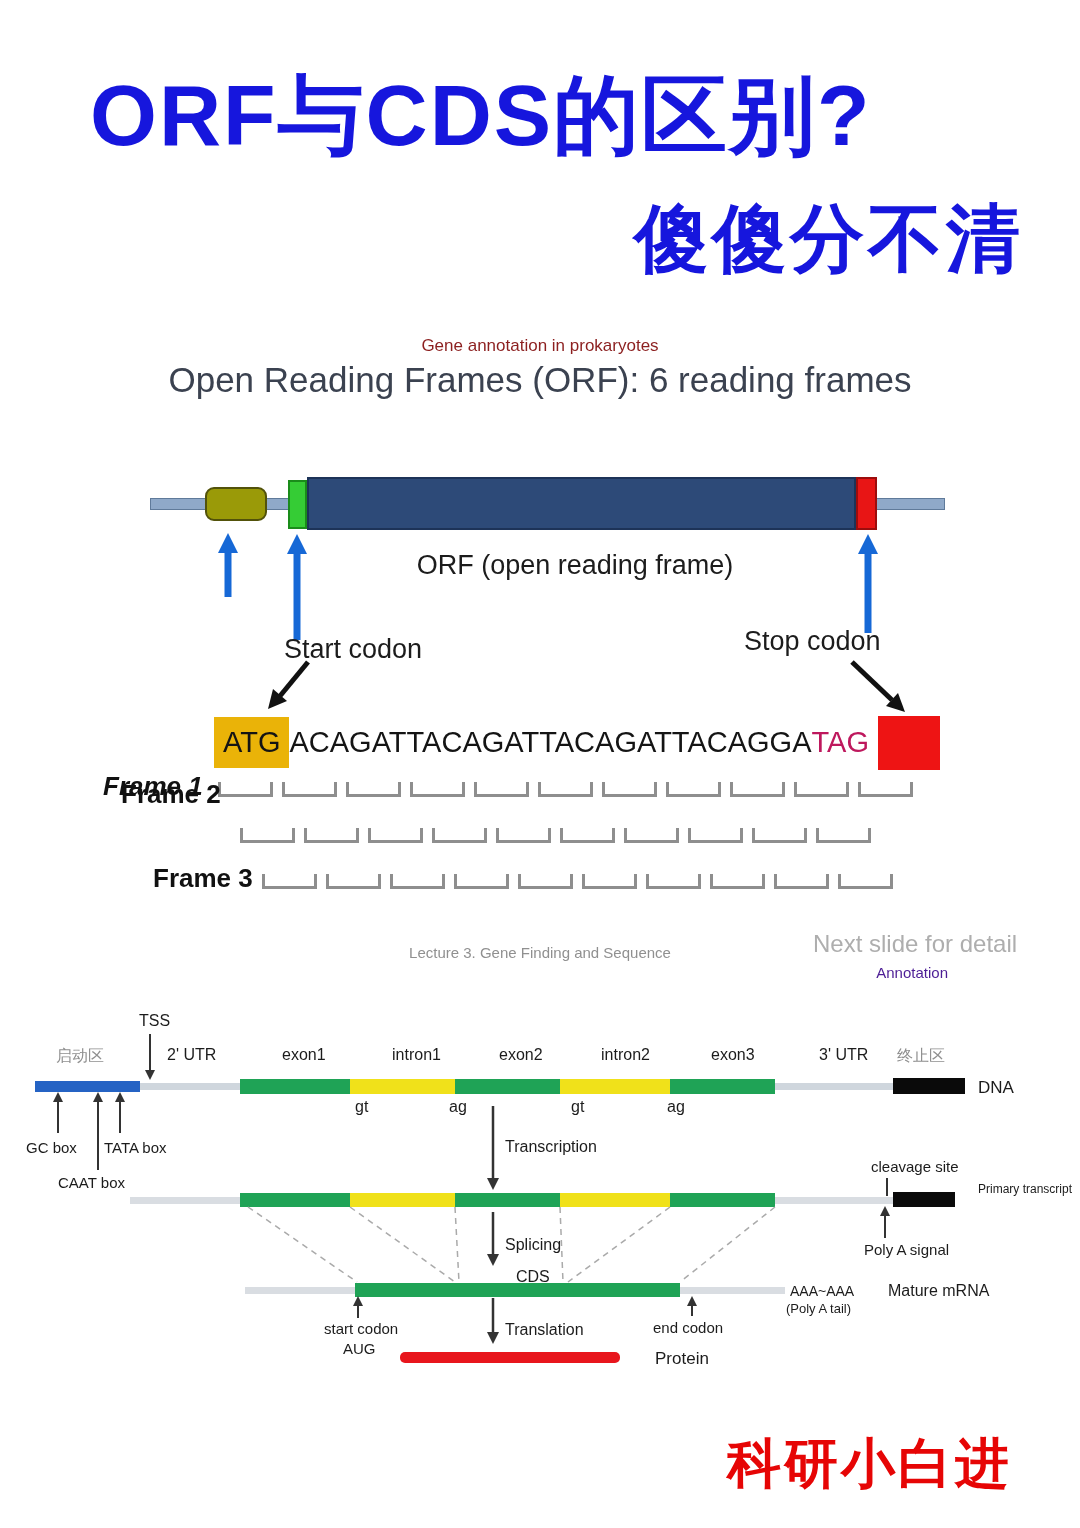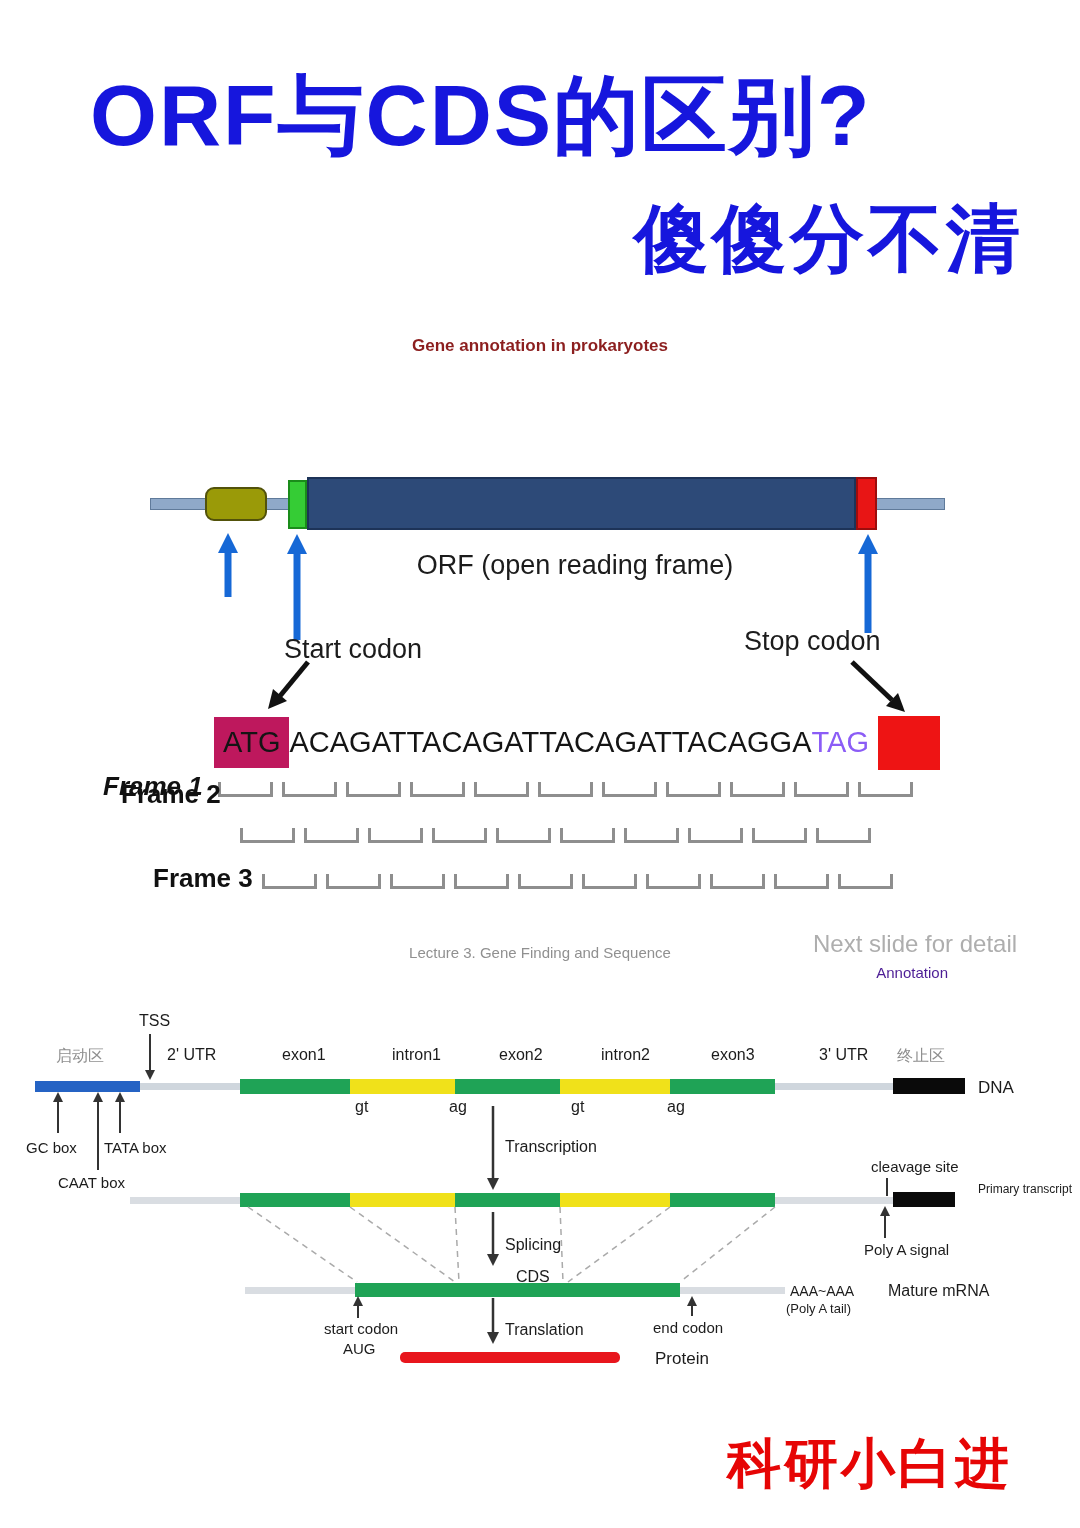--- a/index.html
+++ b/index.html
@@ -5,41 +5,42 @@
   html,body{margin:0;padding:0;background:#fff;}
   .page{position:relative;width:1080px;height:1528px;background:#ffffff;overflow:hidden;
         font-family:"Liberation Sans",sans-serif;}
   .lbl{position:absolute;color:#1c1c1c;font-family:"Liberation Sans",sans-serif;}
   .gray{color:#8f8f8f;}
   .block{position:absolute;box-sizing:border-box;}
   svg.overlay{position:absolute;left:0;top:0;z-index:5;pointer-events:none;}
   .z1{z-index:1}.z2{z-index:2}.z4{z-index:6}
   .title-main{position:absolute;left:90px;top:58px;font-size:86px;font-weight:bold;color:#1616dd;letter-spacing:2px;}
   .title-sub{position:absolute;right:56px;top:190px;font-size:74px;font-weight:bold;color:#1616dd;letter-spacing:4px;}
-  .kicker{position:absolute;left:0;top:336px;width:1080px;text-align:center;font-size:17px;font-weight:bold;color:#8c1f1f;}
+  .kicker{position:absolute;left:0;top:336px;width:1080px;text-align:center;font-size:17px;font-weight:normal;color:#8c1f1f;}
   .heading{position:absolute;left:0;top:360px;width:1080px;text-align:center;font-size:35px;color:#3b4250;}
   .seq{position:absolute;left:214px;top:714px;height:56px;display:flex;align-items:center;
        font-size:29px;color:#141414;letter-spacing:0px;z-index:6;}
-  .seq-start{background:#be185d;padding:9px 9px;}
-  .seq-stop{color:#8b5cf6;}
+  .seq-start{background:#eab308;padding:9px 9px;}
+  .seq-stop{color:#be185d;}
   .frame-row{position:absolute;display:flex;z-index:6;}
   .bracket{display:inline-block;width:55px;height:15px;border:3px solid #8e8e8e;border-top:none;
            margin-right:9px;box-sizing:border-box;}
   .frame-lbl{font-size:26px;font-weight:bold;color:#111;}
   .footer{position:absolute;right:68px;top:1428px;font-size:54px;font-weight:bold;color:#e60505;letter-spacing:3px;}
 </style>
 </head>
 <body>
 
 <div class="page">
 
   <div class="title-main">ORF与CDS的区别?</div>
   <div class="title-sub">傻傻分不清</div>
 
   <div class="kicker">Gene annotation in prokaryotes</div>
+  <div class="heading">Open Reading Frames (ORF): 6 reading frames</div>
 
   <div class="block z1" style="left:150px;top:498px;width:795px;height:12px;background:#8fa9c9;border:1px solid #5f7a9a;"></div>
   <div class="block z2" style="left:205px;top:487px;width:62px;height:34px;background:#9a9a08;border:2px solid #52520a;border-radius:9px;"></div>
   <div class="block z2" style="left:288px;top:480px;width:19px;height:49px;background:#35cc35;border:2px solid #1a8c1a;"></div>
   <div class="block z2" style="left:307px;top:477px;width:549px;height:53px;background:#2d4a78;border:2px solid #1d3358;"></div>
   <div class="block z2" style="left:856px;top:477px;width:21px;height:53px;background:#e81515;border:2px solid #9c0d0d;"></div>
 
   <div class="lbl z4" style="left:370px;top:550px;width:410px;text-align:center;font-size:27px;">ORF (open reading frame)</div>
   <div class="lbl z4" style="left:284px;top:634px;font-size:27px;">Start codon</div>
   <div class="lbl z4" style="left:744px;top:626px;font-size:27px;">Stop codon</div>

